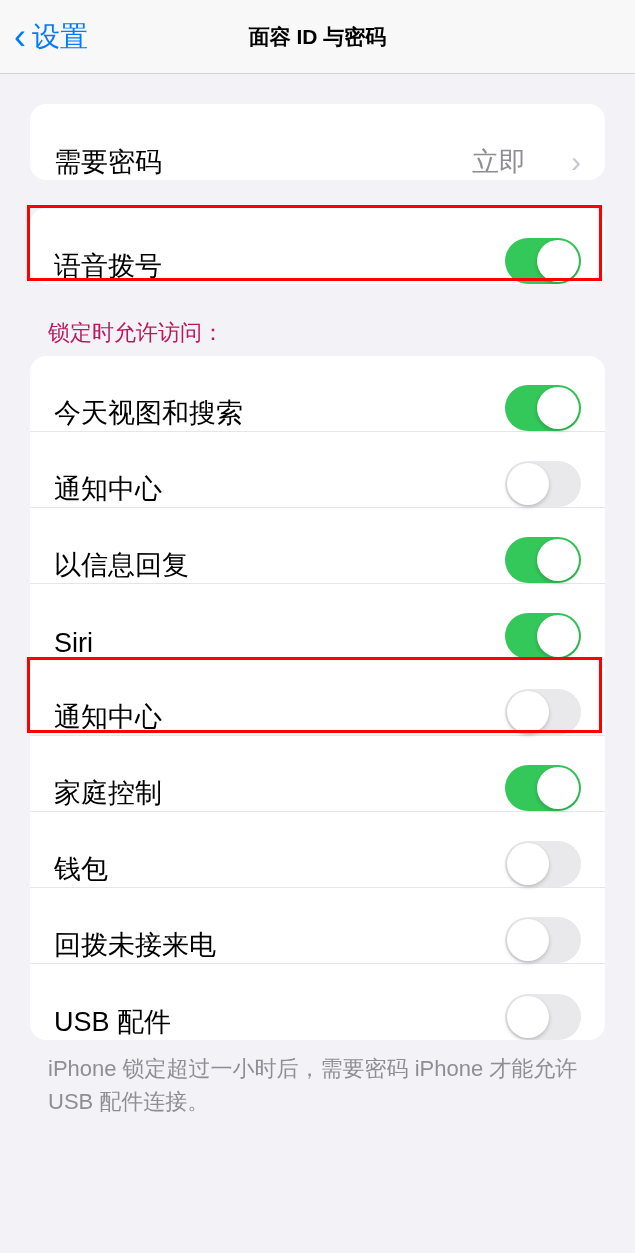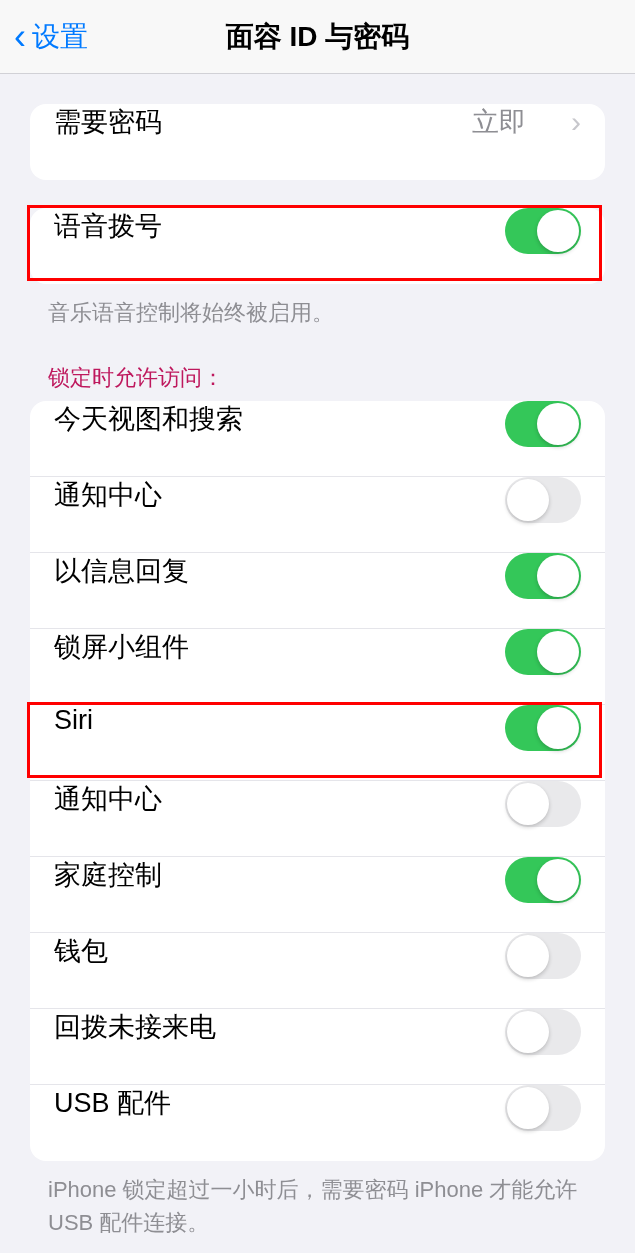--- a/index.html
+++ b/index.html
@@ -30,37 +30,37 @@
       font-size: 36px;
       font-weight: 300;
       margin-right: 6px;
       line-height: 1;
     }
     .navbar-title {
       position: absolute;
       left: 0;
       right: 0;
       text-align: center;
-      font-size: 28px;
+      font-size: 21px;
       font-weight: 600;
       color: #000;
       pointer-events: none;
     }
     .content {
       padding: 0 0 20px 0;
     }
     .group {
       background: #fff;
       border-radius: 16px;
       margin: 28px 30px 0 30px;
       overflow: hidden;
     }
     .row {
       display: flex;
-      align-items: flex-start;
+      align-items: flex-end;
       justify-content: space-between;
       padding: 0 24px;
       min-height: 76px;
       border-bottom: 1px solid #e5e5ea;
     }
     .row:last-child { border-bottom: none; }
     .row-label {
       font-size: 27px;
       color: #000;
     }
@@ -147,21 +147,20 @@
     <div class="group" id="voice-dial-group">
       <div class="row">
         <span class="row-label">语音拨号</span>
         <div class="toggle on">
           <div class="toggle-knob"></div>
         </div>
       </div>
     </div>
     <div class="highlight-overlay" id="hl1" style="left: 27px; top: -3px; width: 575px; height: 76px;"></div>
   </div>
-  <div class="footer-text">音乐语音控制将始终被启用。</div>
 
   <div class="header-text">锁定时允许访问：</div>
 
   <div class="highlight-wrap">
     <div class="group tight" id="lock-access-group">
         <div class="row" id="la-row-0">
           <span class="row-label">今天视图和搜索</span>
           <div class="toggle on">
             <div class="toggle-knob"></div>
           </div>
@@ -171,26 +170,20 @@
           <div class="toggle off">
             <div class="toggle-knob"></div>
           </div>
         </div>
         <div class="row" id="la-row-2">
           <span class="row-label">以信息回复</span>
           <div class="toggle on">
             <div class="toggle-knob"></div>
           </div>
         </div>
-        <div class="row" id="la-row-3">
-          <span class="row-label">锁屏小组件</span>
-          <div class="toggle on">
-            <div class="toggle-knob"></div>
-          </div>
-        </div>
         <div class="row" id="la-row-4">
           <span class="row-label">Siri</span>
           <div class="toggle on">
             <div class="toggle-knob"></div>
           </div>
         </div>
         <div class="row" id="la-row-5">
           <span class="row-label">通知中心</span>
           <div class="toggle off">
             <div class="toggle-knob"></div>

